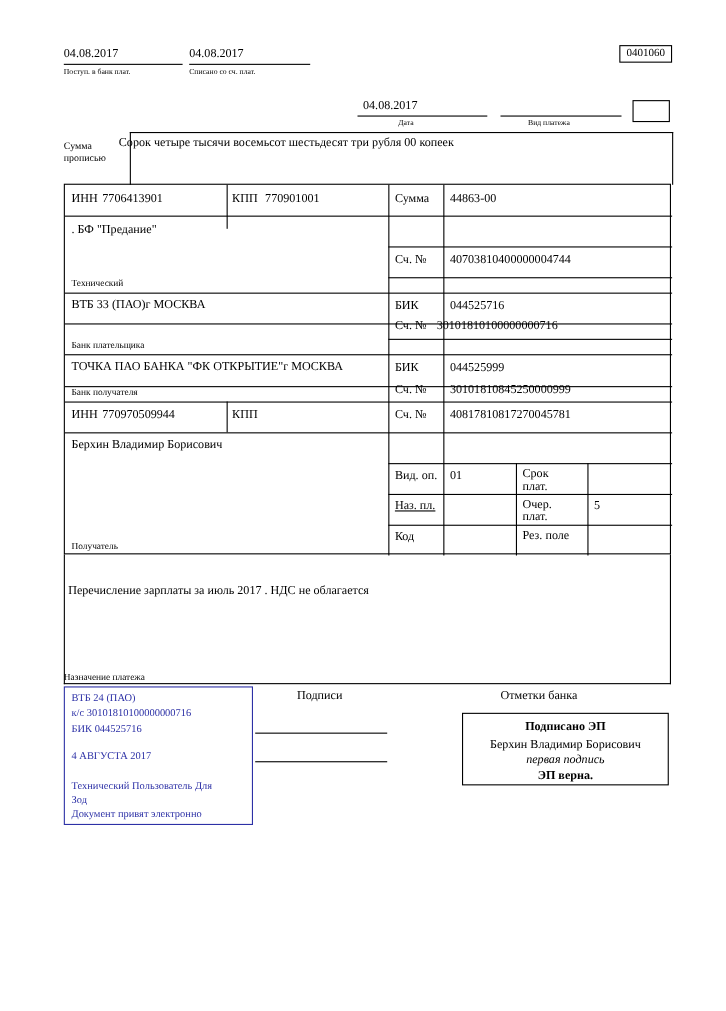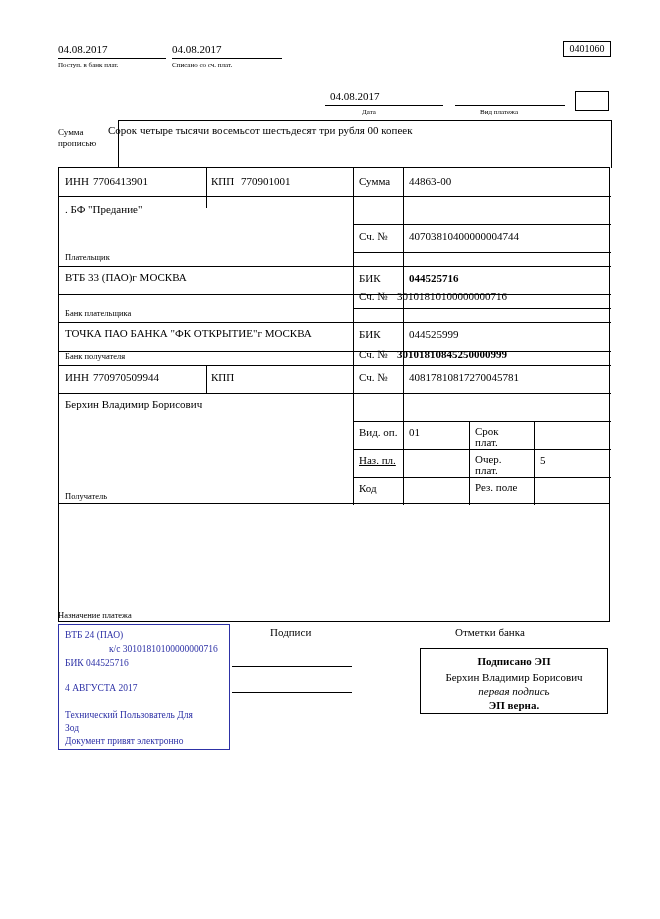--- a/index.html
+++ b/index.html
@@ -140,21 +140,21 @@
     <div class="mt-h" style="top:253px; left:294px; width:258px;"></div>
     <div class="mt-h" style="top:281px; left:294px; width:258px;"></div>
     <div class="mt-h" style="top:309px; left:294px; width:258px;"></div>
 
     <div class="cell" style="left:6px; top:7px;">ИНН</div>
     <div class="cell" style="left:34px; top:7px;">7706413901</div>
     <div class="cell" style="left:152px; top:7px;">КПП</div>
     <div class="cell" style="left:182px; top:7px;">770901001</div>
 
     <div class="cell" style="left:6px; top:35px;">. БФ "Предание"</div>
-    <div class="lbl" style="left:6px; top:84px;">Плательщик</div>
+    <div class="lbl" style="left:6px; top:84px;">Технический</div>
 
     <div class="cell" style="left:6px; top:103px;">ВТБ 33 (ПАО)г МОСКВА</div>
     <div class="lbl" style="left:6px; top:140px;">Банк плательщика</div>
 
     <div class="cell" style="left:6px; top:159px;">ТОЧКА ПАО БАНКА "ФК ОТКРЫТИЕ"г МОСКВА</div>
     <div class="lbl" style="left:6px; top:183px;">Банк получателя</div>
 
     <div class="cell" style="left:6px; top:203px;">ИНН</div>
     <div class="cell" style="left:34px; top:203px;">770970509944</div>
     <div class="cell" style="left:152px; top:203px;">КПП</div>
@@ -163,28 +163,28 @@
     <div class="cell" style="left:6px; top:230px;">Берхин Владимир Борисович</div>
     <div class="lbl" style="left:6px; top:323px;">Получатель</div>
 
     <div class="cell" style="left:300px; top:7px;">Сумма</div>
     <div class="cell" style="left:350px; top:7px;">44863-00</div>
 
     <div class="cell" style="left:300px; top:62px;">Сч. №</div>
     <div class="cell" style="left:350px; top:62px;">40703810400000004744</div>
 
     <div class="cell" style="left:300px; top:104px;">БИК</div>
-    <div class="cell" style="left:350px; top:104px;font-weight:bold;">044525716</div>
+    <div class="cell" style="left:350px; top:104px;">044525716</div>
     <div class="cell" style="left:300px; top:122px;">Сч. №</div>
     <div class="cell" style="left:338px; top:122px;">30101810100000000716</div>
 
     <div class="cell" style="left:300px; top:160px;">БИК</div>
     <div class="cell" style="left:350px; top:160px;">044525999</div>
     <div class="cell" style="left:300px; top:180px;">Сч. №</div>
-    <div class="cell" style="left:338px; top:180px;font-weight:bold;">30101810845250000999</div>
+    <div class="cell" style="left:350px; top:180px;">30101810845250000999</div>
 
     <div class="cell" style="left:300px; top:203px;">Сч. №</div>
     <div class="cell" style="left:350px; top:203px;">40817810817270045781</div>
 
     <div class="cell" style="left:300px; top:258px;">Вид. оп.</div>
     <div class="cell" style="left:350px; top:258px;">01</div>
     <div class="cell small" style="left:416px; top:257px;">Срок</div>
     <div class="cell small" style="left:416px; top:268px;">плат.</div>
     <div class="cell" style="left:481px; top:258px;"></div>
 
@@ -194,25 +194,26 @@
     <div class="cell small" style="left:416px; top:296px;">плат.</div>
     <div class="cell" style="left:481px; top:286px;">5</div>
 
     <div class="cell" style="left:300px; top:314px;">Код</div>
     <div class="cell" style="left:350px; top:314px;"></div>
     <div class="cell small" style="left:416px; top:313px;">Рез. поле</div>
     <div class="cell" style="left:481px; top:314px;"></div>
   </div>
 
   <div class="abs" id="purpose-box"></div>
+  <div class="abs" id="purpose-text">Перечисление зарплаты за июль 2017 . НДС не облагается</div>
   <div class="abs small" id="lbl-naznach">Назначение платежа</div>
 
   <div class="abs" id="stamp-box">
     <div class="abs" style="left:6px; top:5px;">ВТБ 24 (ПАО)</div>
-    <div class="abs" style="left:6px; top:19px;margin-left:44px;">к/с 30101810100000000716</div>
+    <div class="abs" style="left:6px; top:19px;">к/с 30101810100000000716</div>
     <div class="abs" style="left:6px; top:33px;">БИК 044525716</div>
     <div class="abs" style="left:6px; top:58px;">4 АВГУСТА 2017</div>
     <div class="abs" style="left:6px; top:85px;">Технический Пользователь Для</div>
     <div class="abs" style="left:6px; top:98px;">Зод</div>
     <div class="abs" style="left:6px; top:111px;">Документ привят электронно</div>
   </div>
 
   <div class="abs" id="lbl-podpisi">Подписи</div>
   <div class="abs" id="lbl-otmetki">Отметки банка</div>
   <div class="abs" id="sig-line1"></div>

